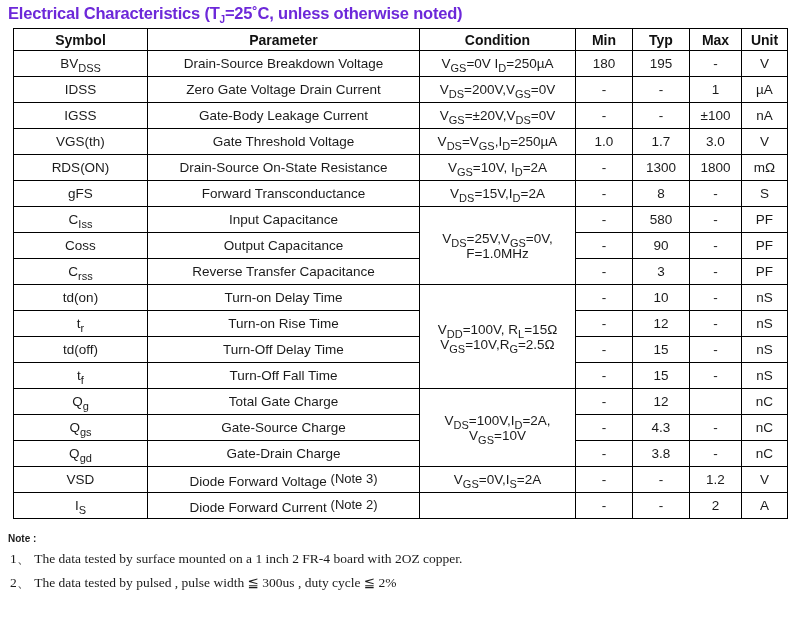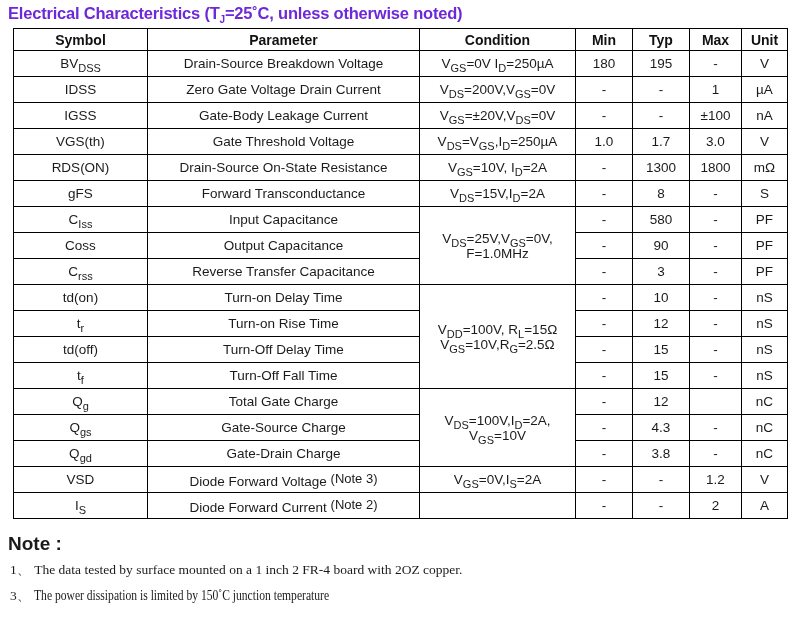--- a/index.html
+++ b/index.html
@@ -25,21 +25,21 @@
   }
   table.spec th{
     height:21px;font-size:14px;font-weight:bold;color:#111;
   }
   table.spec td{
     height:25px;font-size:13.5px;line-height:15px;
   }
   table.spec sub{font-size:11px;line-height:0;}
   .note-ref{font-size:13px;vertical-align:3px;}
   .notes{margin:3px 0 0 0;}
-  .note-label{font-size:19px;font-weight:bold;margin:14px 0 2px 0;}
+  .note-label{font-size:10px;font-weight:bold;margin:14px 0 2px 0;}
   .note-line{font-size:13.5px;margin:6px 0 0 2px;white-space:nowrap;font-family:Liberation Serif, serif;}
   .note-line .note-num{margin-right:4px;}
   .note-line.condensed{margin-top:8px;}
   .note-line.condensed .note-text{
     display:inline-block;transform:scaleX(0.8);transform-origin:0 60%;
     font-size:14.5px;
   }
 </style>
 </head>
 <body>
@@ -224,16 +224,16 @@
           <td>2</td>
           <td>A</td>
         </tr>
       </tbody>
   </table>
 
   <div class="notes">
     <div class="note-label">Note :</div>
     <div id="notes-list">
         <div class="note-line"><span class="note-num">1、</span><span class="note-text">The data tested by surface mounted on a 1 inch 2 FR-4 board with 2OZ copper.</span></div>
-        <div class="note-line condensed"><span class="note-num">3、</span><span class="note-text">The power dissipation is limited by 150˚C junction temperature</span></div>
+        <div class="note-line"><span class="note-num">2、</span><span class="note-text">The data tested by pulsed , pulse width ≦ 300us , duty cycle ≦ 2%</span></div>
       </div>
   </div>
 </div>
 
 </body></html>

